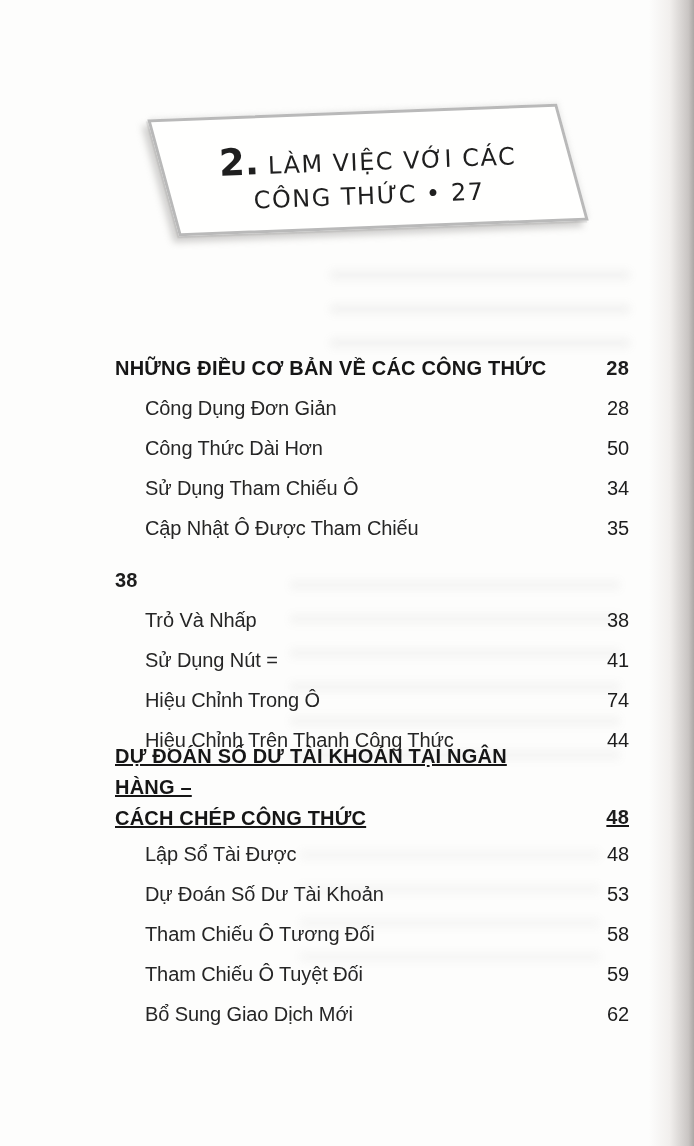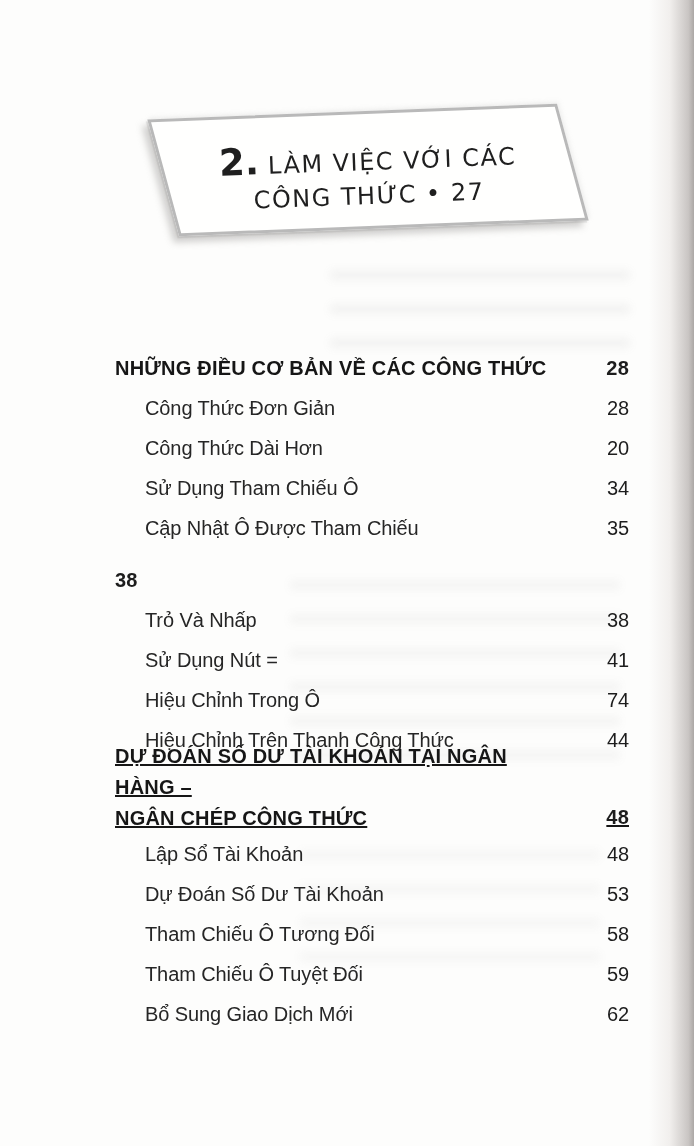--- a/index.html
+++ b/index.html
@@ -132,26 +132,26 @@
     </div>
   </div>
 
   <div class="toc">
 
     <div class="row header">
       <div class="ttl">NHỮNG ĐIỀU CƠ BẢN VỀ CÁC CÔNG THỨC</div>
       <div class="pg">28</div>
     </div>
     <div class="row item">
-      <div class="ttl">Công Thức Đơn Giản</div>
+      <div class="ttl">Công Dụng Đơn Giản</div>
       <div class="pg">28</div>
     </div>
     <div class="row item">
       <div class="ttl">Công Thức Dài Hơn</div>
-      <div class="pg">20</div>
+      <div class="pg">50</div>
     </div>
     <div class="row item">
       <div class="ttl">Sử Dụng Tham Chiếu Ô</div>
       <div class="pg">34</div>
     </div>
     <div class="row item">
       <div class="ttl">Cập Nhật Ô Được Tham Chiếu</div>
       <div class="pg">35</div>
     </div>
 
@@ -171,26 +171,26 @@
       <div class="pg">74</div>
     </div>
     <div class="row item">
       <div class="ttl">Hiệu Chỉnh Trên Thanh Công Thức</div>
       <div class="pg">44</div>
     </div>
 
     <div class="row header twoline s3">
       <div class="ttl">
         <span>DỰ ĐOÁN SỐ DƯ TÀI KHOẢN TẠI NGÂN HÀNG –</span><br>
-        <span>NGÂN CHÉP CÔNG THỨC</span>
+        <span>CÁCH CHÉP CÔNG THỨC</span>
       </div>
       <div class="pg">48</div>
     </div>
     <div class="row item">
-      <div class="ttl">Lập Sổ Tài Khoản</div>
+      <div class="ttl">Lập Sổ Tài Được</div>
       <div class="pg">48</div>
     </div>
     <div class="row item">
       <div class="ttl">Dự Đoán Số Dư Tài Khoản</div>
       <div class="pg">53</div>
     </div>
     <div class="row item">
       <div class="ttl">Tham Chiếu Ô Tương Đối</div>
       <div class="pg">58</div>
     </div>

